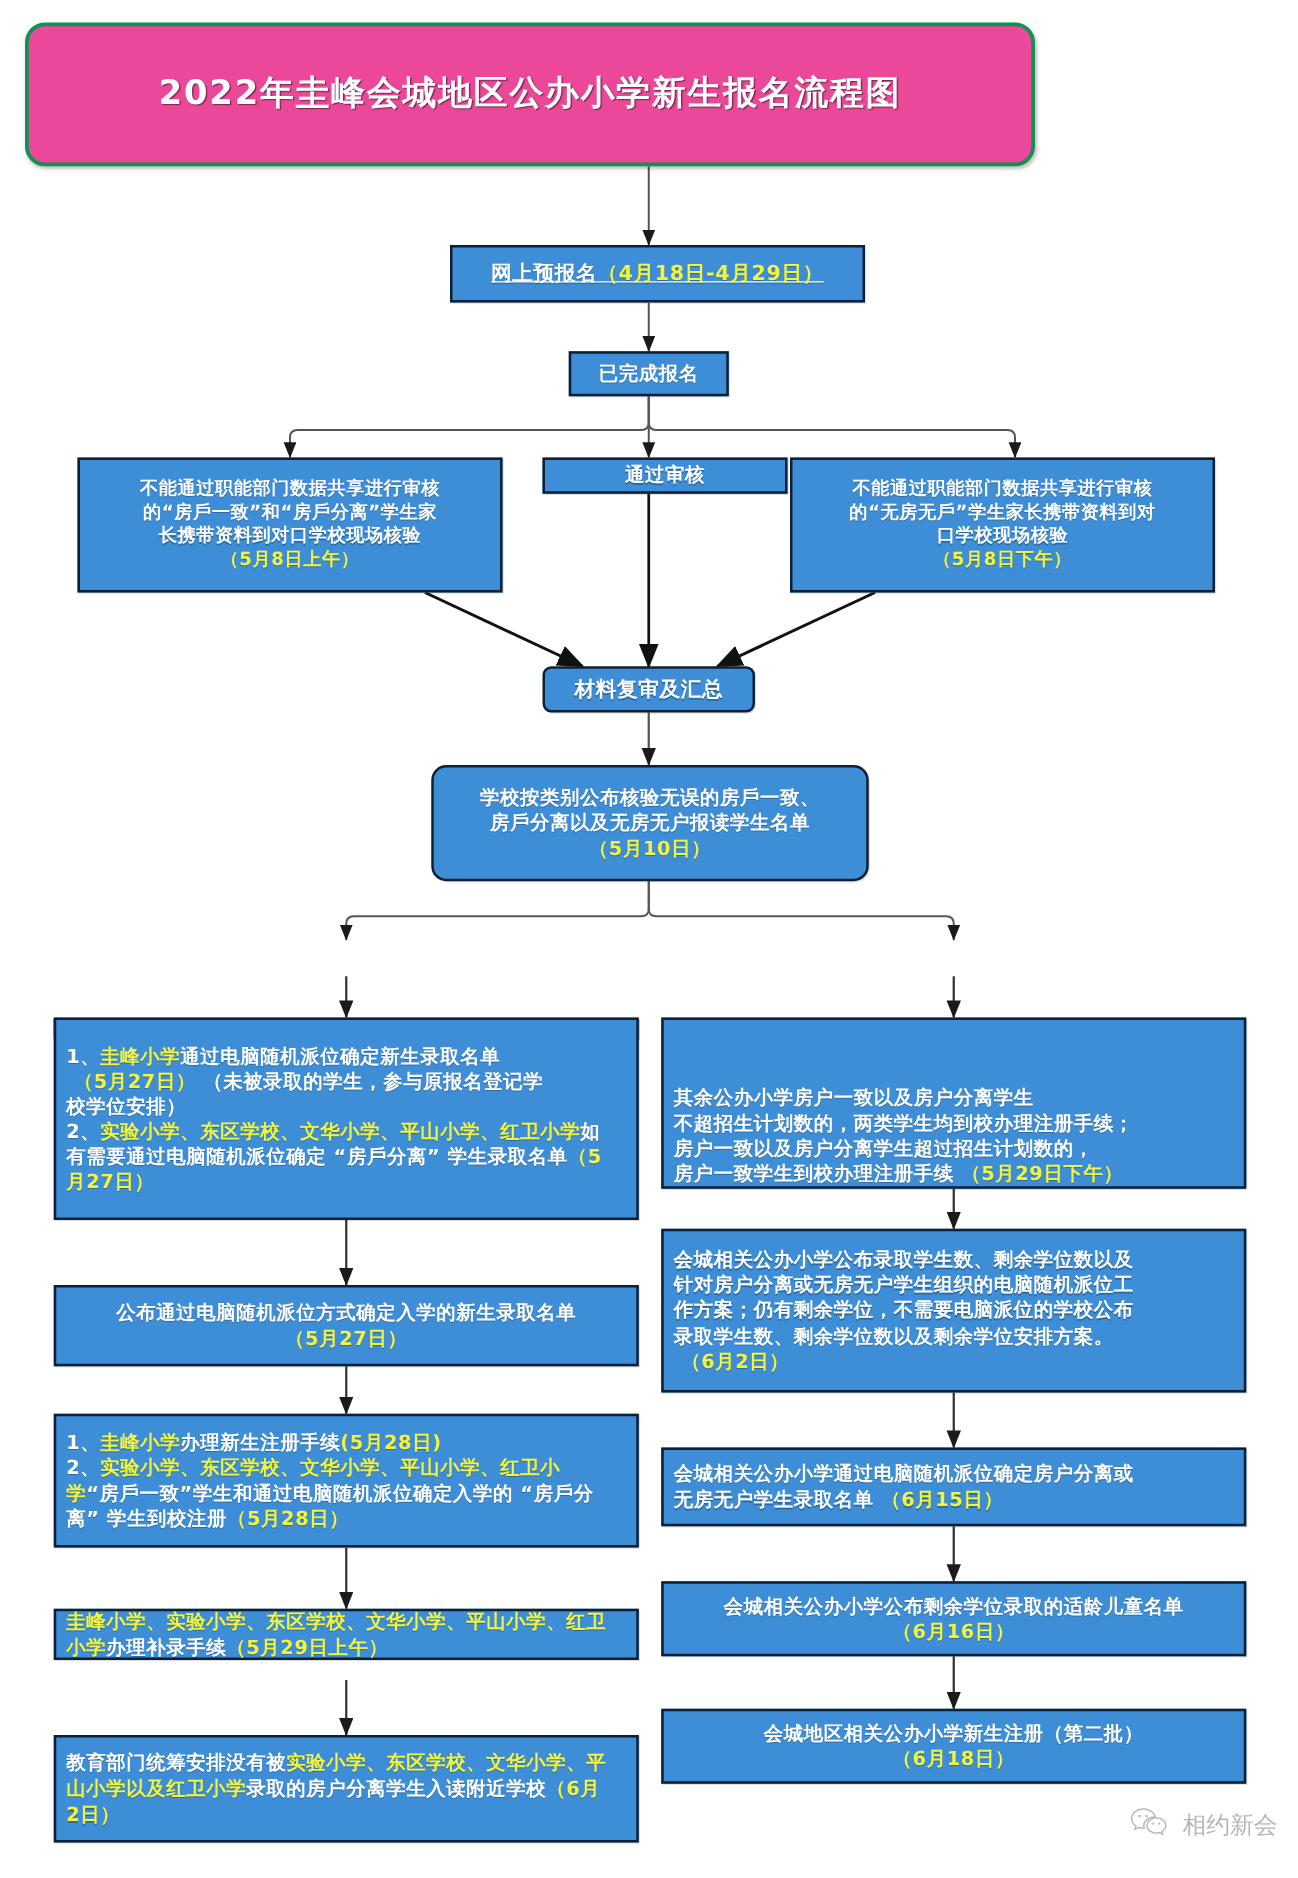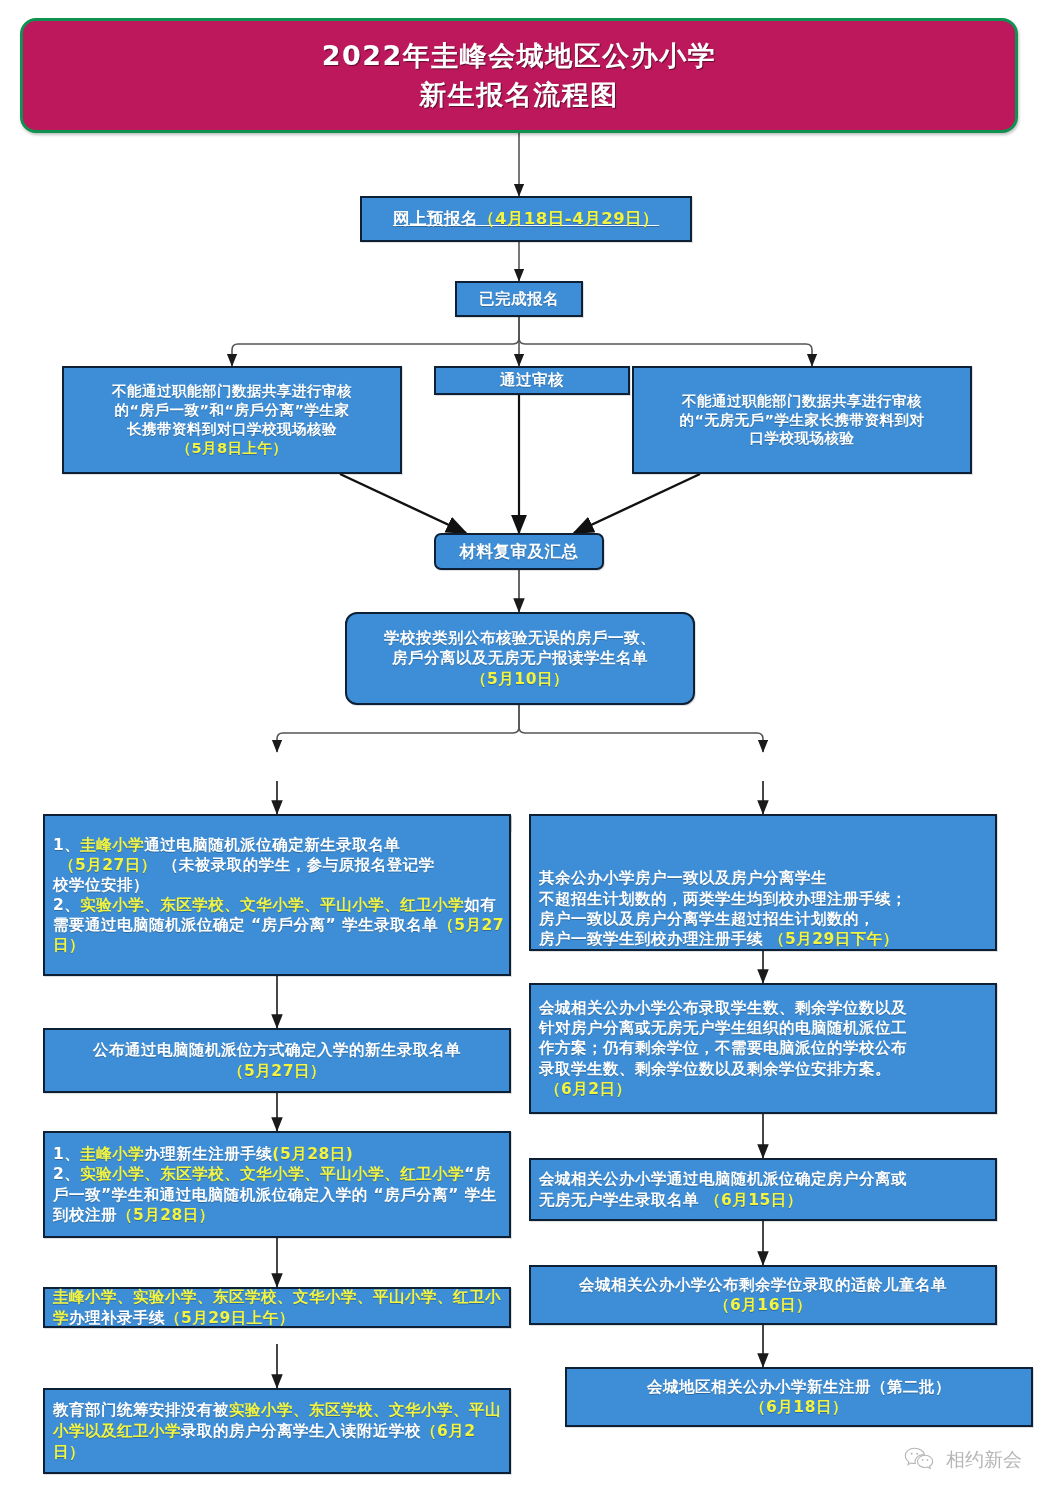--- a/index.html
+++ b/index.html
@@ -31,32 +31,32 @@
     font-weight: bold;
     letter-spacing: 0.5px;
     text-shadow: 0 1px 0 rgba(0,0,0,0.25);
     display: flex;
     align-items: center;
     box-shadow: 1px 1px 0 rgba(0,0,0,0.12);
   }
   .node .inner { width: 100%; }
   .node.center { justify-content: center; text-align: center; }
   .node.left-align { justify-content: flex-start; text-align: left; }
-  .node.left-align .inner { padding-left: 8px; padding-right: 4px; }
+  .node.left-align .inner { padding-left: 8px; padding-right: 20px; }
 
   
   #title-banner {
     position: absolute;
     left: 20px; top: 18px;
-    width: 998px; height: 115px;
-    background: #be185d;
+    width: 808px; height: 115px;
+    background: #ec4899;
     border: 3px solid #0f9150;
     border-radius: 16px;
     z-index: 2;
-    display: flex; flex-direction: column;
+    display: flex; flex-direction: row;
     align-items: center; justify-content: center;
     color: #ffffff;
     box-shadow: 1px 2px 3px rgba(0,0,0,0.25);
   }
   #title-banner .tline {
     font-size: 27px; font-weight: bold;
     line-height: 1.42;
     letter-spacing: 1.5px;
     text-shadow: 1px 1px 1px rgba(0,0,0,0.5);
   }
@@ -155,20 +155,21 @@
 
   <div class="node center" style="left:434px; top:366px; width:196px; height:29px;">
     <div class="inner sz15">通过审核</div>
   </div>
 
   <div class="node center" style="left:632px; top:366px; width:340px; height:108px;">
     <div class="inner sz14">
       <span class="ln">不能通过职能部门数据共享进行审核</span>
       <span class="ln">的“无房无戶”学生家长携带资料到对</span>
       <span class="ln">口学校现场核验</span>
+      <span class="ln hl">（5月8日下午）</span>
     </div>
   </div>
 
   <div class="node center" style="left:434px; top:533px; width:170px; height:37px; border-radius:7px;">
     <div class="inner sz16">材料复审及汇总</div>
   </div>
 
   <div class="node center" style="left:345px; top:612px; width:350px; height:93px;border-radius:12px;">
     <div class="inner sz15">
       <span class="ln">学校按类别公布核验无误的房戶一致、</span>
@@ -243,21 +244,21 @@
     </div>
   </div>
 
   <div class="node center" style="left:529px; top:1265px; width:468px; height:60px;">
     <div class="inner sz15">
       <span class="ln">会城相关公办小学公布剩余学位录取的适龄儿童名单</span>
       <span class="ln hl">（6月16日）</span>
     </div>
   </div>
 
-  <div class="node center" style="left:529px; top:1367px; width:468px; height:60px;margin-left:36px;">
+  <div class="node center" style="left:529px; top:1367px; width:468px; height:60px;">
     <div class="inner sz15">
       <span class="ln">会城地区相关公办小学新生注册（第二批）</span>
       <span class="ln hl">（6月18日）</span>
     </div>
   </div>
 
   <div id="watermark">
     <span class="wx">
       <svg width="30" height="24" viewBox="0 0 30 24" aria-hidden="true">
         <path d="M10.5,2.2C5.4,2.2,1.3,5.6,1.3,9.8c0,2.4,1.4,4.6,3.5,6L4,18.6l3.1-1.6c1.1,0.3,2.2,0.5,3.4,0.5

